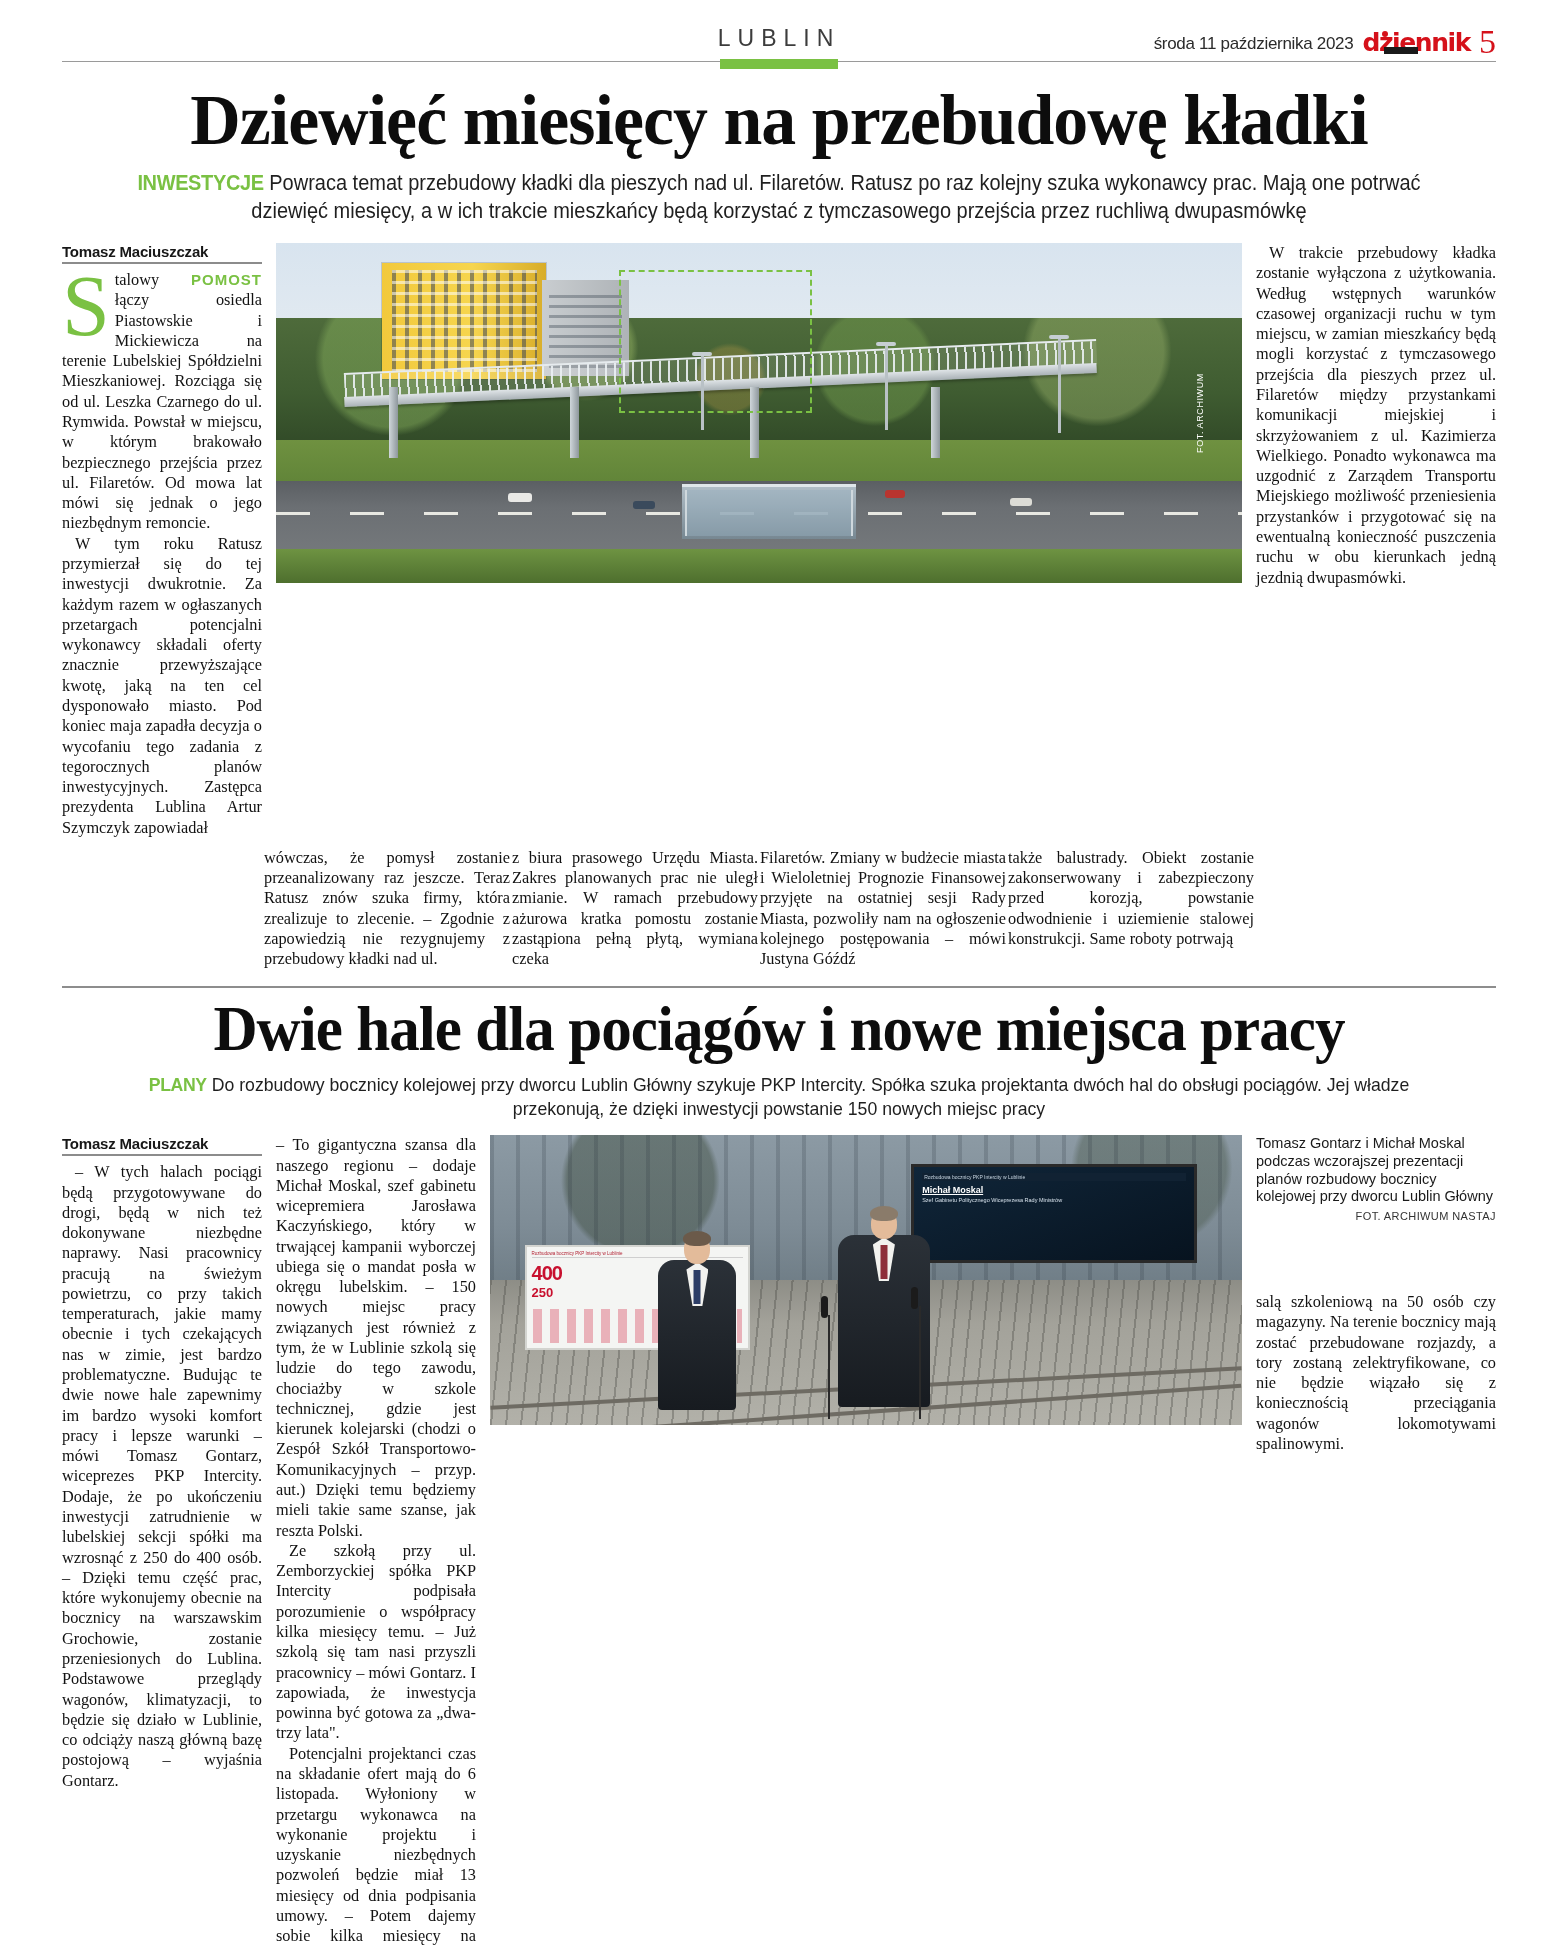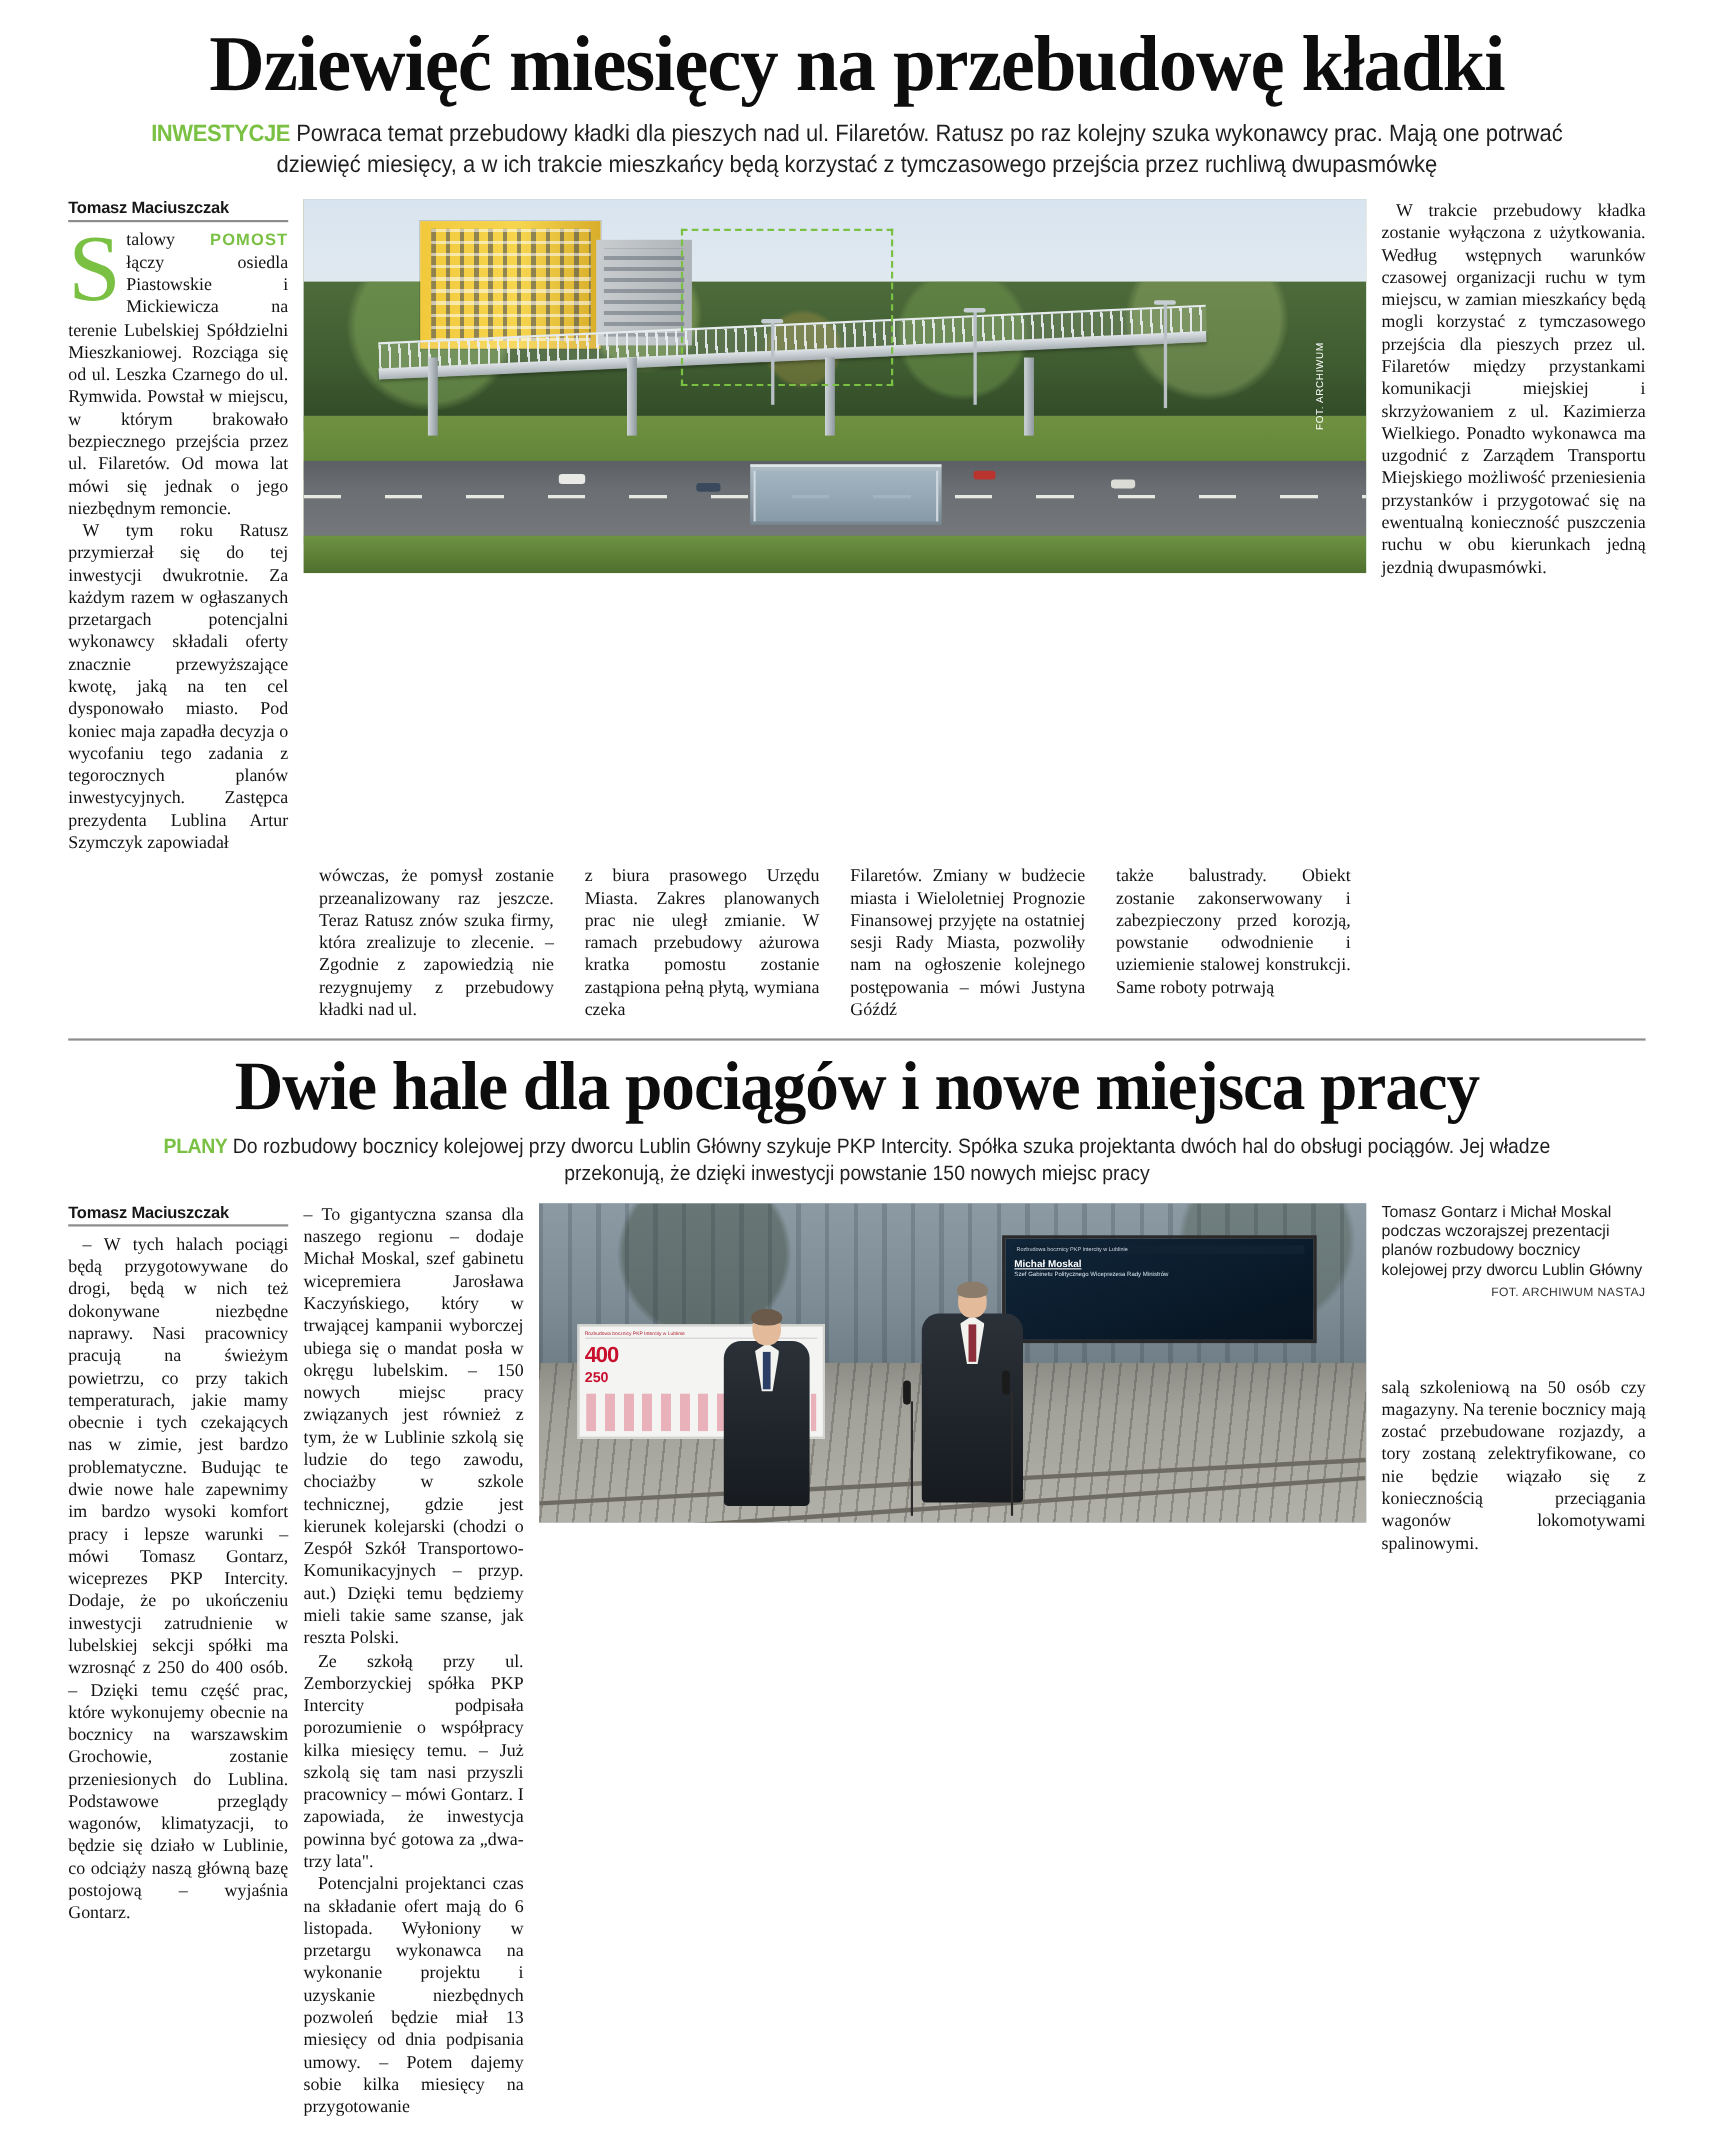--- a/index.html
+++ b/index.html
@@ -195,21 +195,21 @@
     font-family: "Liberation Sans", sans-serif;
     font-size: 9px;
     letter-spacing: 0.6px;
     color: #fff;
     white-space: nowrap;
   }
   .art1-bottom-wrap {
     margin: 10px 62px 0;
     display: grid;
     grid-template-columns: 200px repeat(4, 1fr) 240px;
-    column-gap: 28px;
+    column-gap: 2px;
   }
 
   .sep {
     margin: 16px 62px 0;
     border-top: 2.5px solid #8d8d8d;
   }
 
   
   .art2 {
     margin: 14px 62px 0;
@@ -348,20 +348,34 @@
   .p-tie{position:absolute;left:50%;transform:translateX(-50%);top:36px;
     width:7px;height:34px;background:#2c3d66;}
   .mic{position:absolute;width:7px;height:22px;border-radius:4px;background:#1b1b1b;}
   .mic-stand{position:absolute;width:2px;background:#2a2a2a;}
 </style>
 </head>
 <body>
 
 <div class="page">
 
+  <div class="masthead">
+    <div class="masthead-rule"></div>
+    <div class="section-name">LUBLIN</div>
+    <div class="section-underline"></div>
+    <div class="masthead-right">
+      <span class="issue-date">środa 11 października 2023</span>
+      <span class="brand">
+        <span>dziennik</span>
+        <span class="dot"></span>
+        <span class="strip"></span>
+      </span>
+      <span class="page-num">5</span>
+    </div>
+  </div>
 
   <h1 class="headline headline-1">Dziewięć miesięcy na przebudowę kładki</h1>
   <p class="lead">
     <span class="kicker">INWESTYCJE</span><span> Powraca temat przebudowy kładki dla pieszych nad ul. Filaretów. Ratusz po raz kolejny szuka wykonawcy prac. Mają one potrwać dziewięć miesięcy, a w ich trakcie mieszkańcy będą korzystać z tymczasowego przejścia przez ruchliwą dwupasmówkę</span>
   </p>
 
   <div class="art1">
 
     <div>
       <span class="byline">Tomasz Maciuszczak</span>

